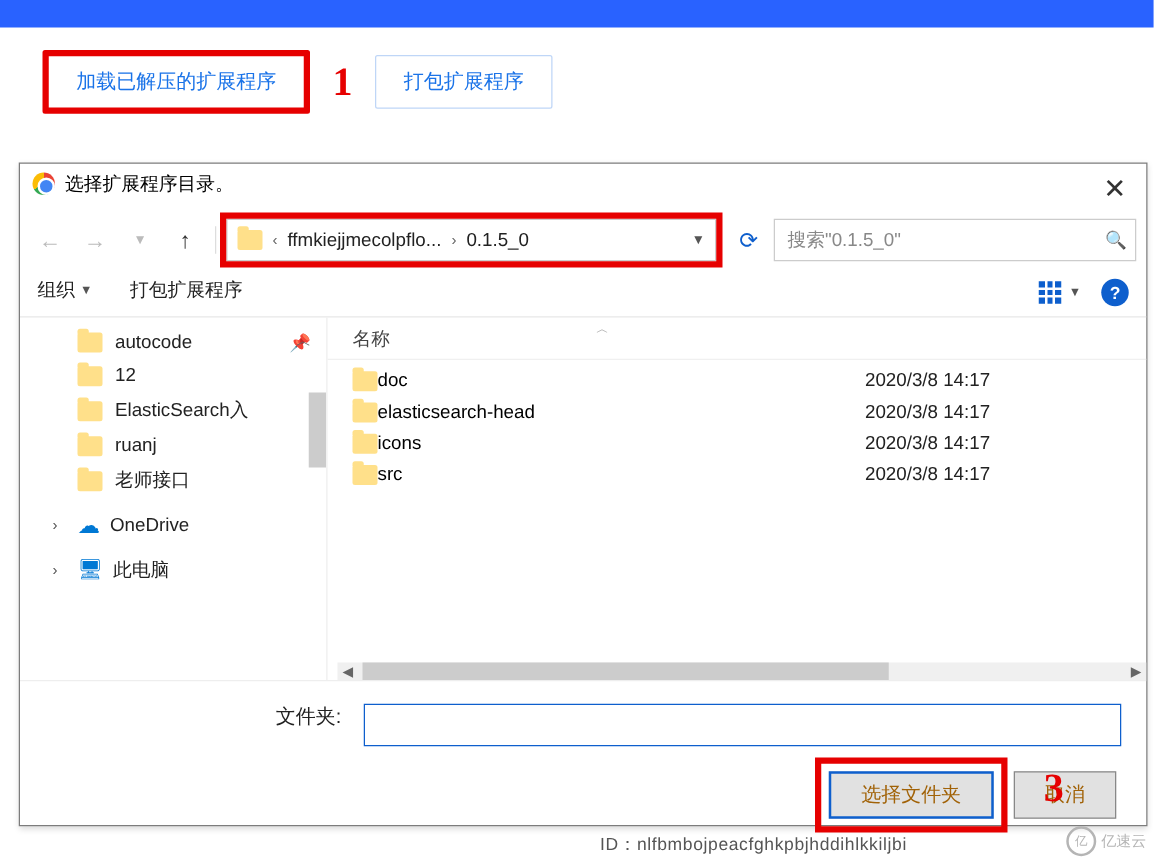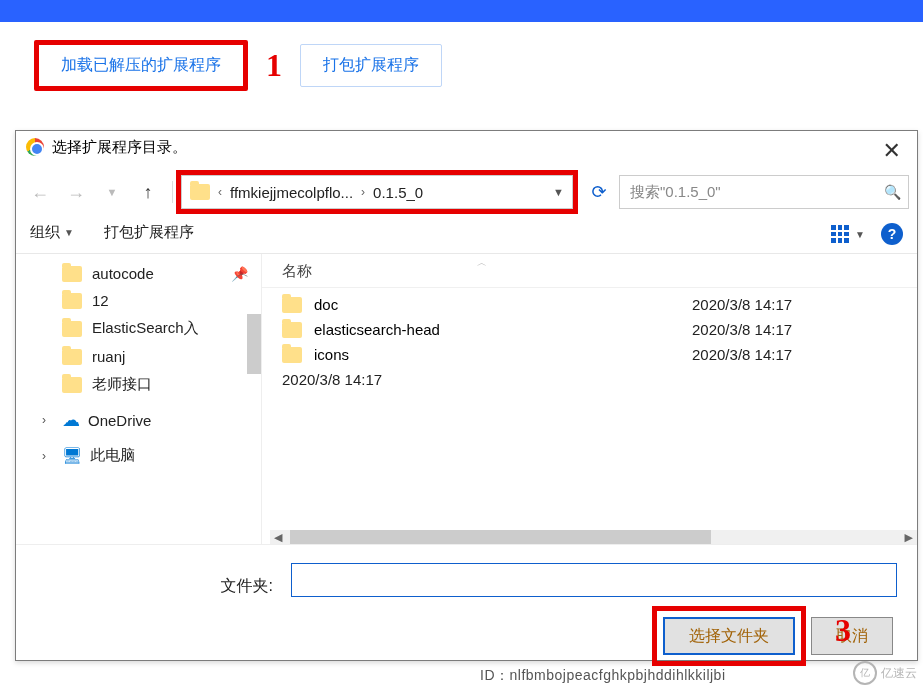--- a/index.html
+++ b/index.html
@@ -235,39 +235,39 @@
       position: absolute; left: 215px; top: 2px;
       color: #aaa; font-size: 10px;
     }
     .file-rows { padding: 4px 0; }
     .file-row {
       display: flex;
       padding: 4px 20px;
       align-items: center;
       font-size: 15px;
     }
-    .fr-name { width: 410px; display: flex; align-items: center; gap: 12px; }
+    .fr-name { width: 410px; display: flex; align-items: center; }
     .fr-date { color: #222; }
 
     .file-scroll {
       position: absolute; bottom: 0; left: 8px; right: 0; height: 14px;
       background: #f0f0f0;
       display: flex; align-items: center;
     }
     .file-scroll .thumb { height: 14px; background: #ccc; width: 65%; margin-left: 4px; }
     .file-scroll .arrow-r { margin-left: auto; color: #666; font-size: 11px; padding: 0 4px; }
     .file-scroll .arrow-l { color: #666; font-size: 11px; padding: 0 4px; }
 
     .footer {
       border-top: 1px solid #eee;
       padding: 18px 20px 8px 20px;
     }
     .folder-input-row {
       display: flex;
-      align-items: flex-end;
+      align-items: flex-start;
       gap: 10px;
     }
     .folder-label {
       width: 245px; text-align: right; font-size: 16px; color: #222; padding-right: 8px;
     }
     .folder-input {
       flex: 1;
       height: 34px;
       border: 1px solid #0e5fcd;
       outline: none;
@@ -462,20 +462,24 @@
           <span class="fr-date">2020/3/8 14:17</span>
         </div>
         <div class="file-row">
           <span class="fr-name">
               <span class="folder-mini"></span>
               <span>icons</span>
             </span>
           <span class="fr-date">2020/3/8 14:17</span>
         </div>
         <div class="file-row">
+          <span class="fr-name">
+              <span class="folder-mini"></span>
+              <span>src</span>
+            </span>
           <span class="fr-date">2020/3/8 14:17</span>
         </div>
       </div>
       <div class="file-scroll">
         <span class="arrow-l">◀</span>
         <span class="thumb"></span>
         <span class="arrow-r">▶</span>
       </div>
     </div>
   </div>

